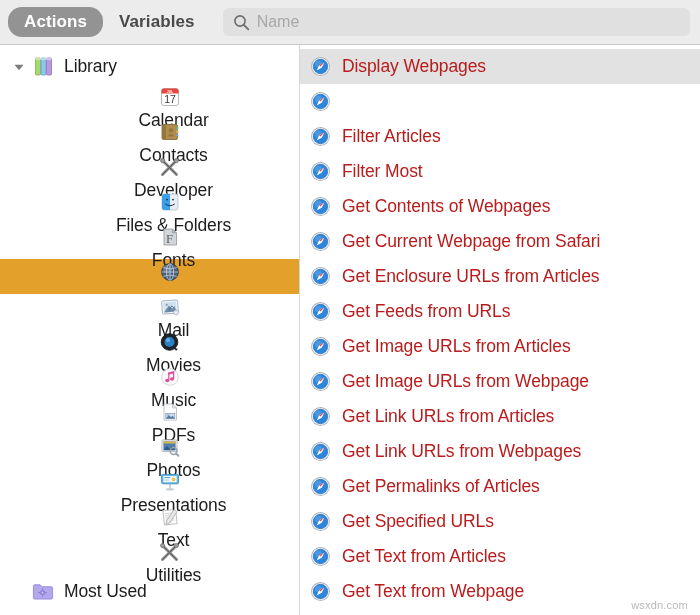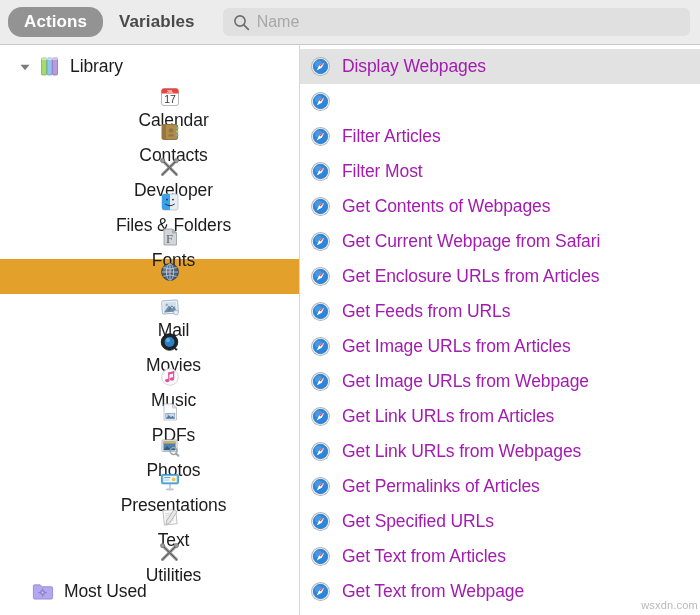--- a/index.html
+++ b/index.html
@@ -110,21 +110,21 @@
     background: #d6d6d6;
   }
 
   .tree-row {
     height: 35px;
     display: flex;
     align-items: center;
     box-sizing: border-box;
     padding-right: 4px;
   }
-  .tree-row.root { padding-left: 16px; }
+  .tree-row.root { padding-left: 10px; }
   .tree-row.child { padding-left: 52px; flex-direction: column; }
   .tree-row.root-noarrow { padding-left: 30px; }
 
   .tree-row.selected {
     background: #e3a12c;
   }
   .tree-row.selected .tree-label { color: #ffffff; margin-top: 20px; }
 
   .disclosure {
     width: 18px;
@@ -181,29 +181,29 @@
     height: 24px;
     flex: 0 0 24px;
     margin-right: 10px;
     display: flex;
     align-items: center;
     justify-content: center;
   }
   .action-icon svg { display: block; }
   .action-label {
     font-size: 17.5px;
-    color: #a21caf;
+    color: #b91c1c;
     line-height: 21px;
     white-space: nowrap;
     letter-spacing: -0.1px;
   }
 
   #watermark {
     position: absolute;
-    right: 2px;
+    right: 12px;
     bottom: 4px;
     font-size: 11px;
     color: #b9b9b9;
     font-family: "Liberation Sans", sans-serif;
     letter-spacing: 0.2px;
     pointer-events: none;
   }
 </style>
 </head>
 <body>

